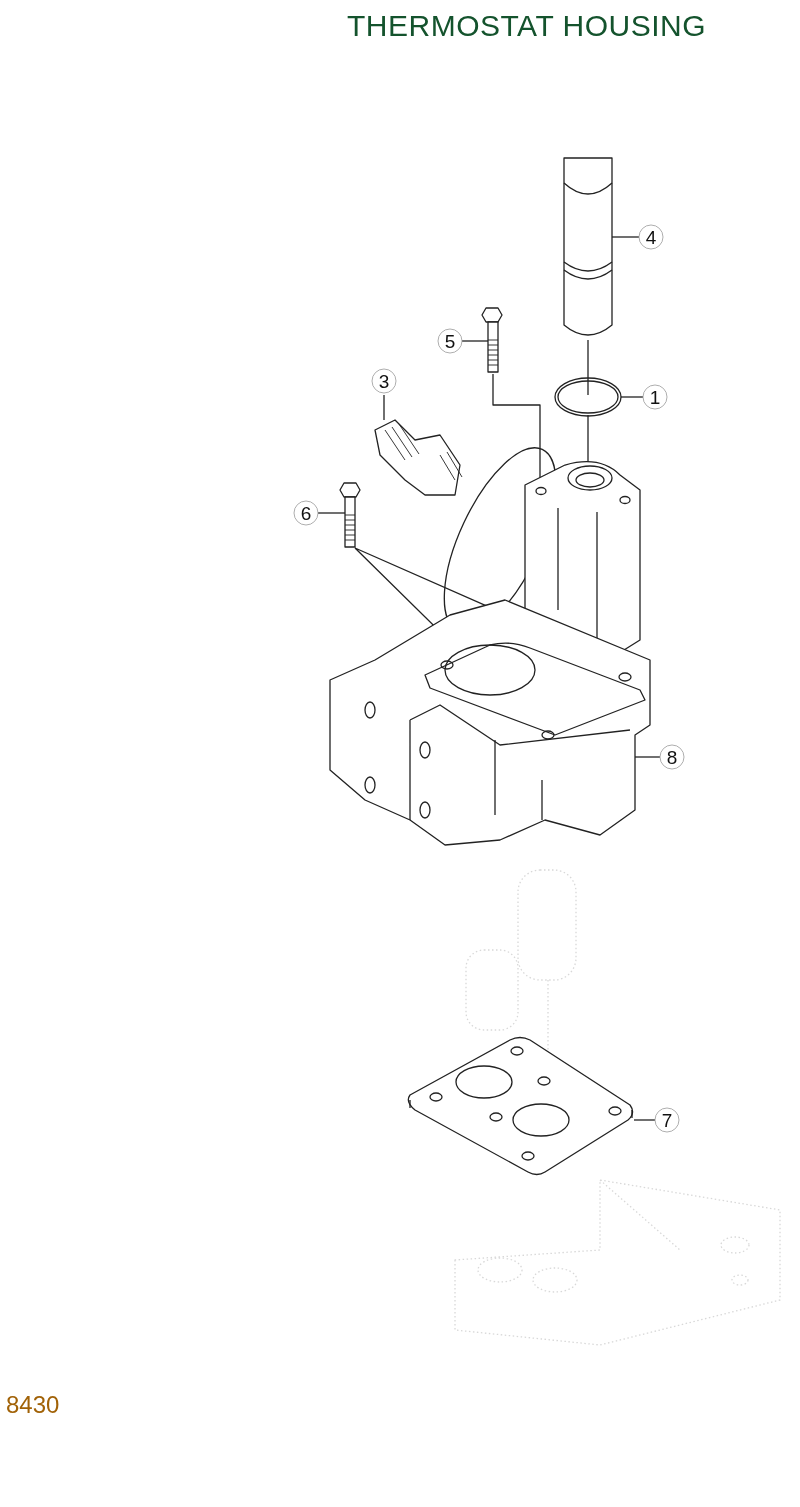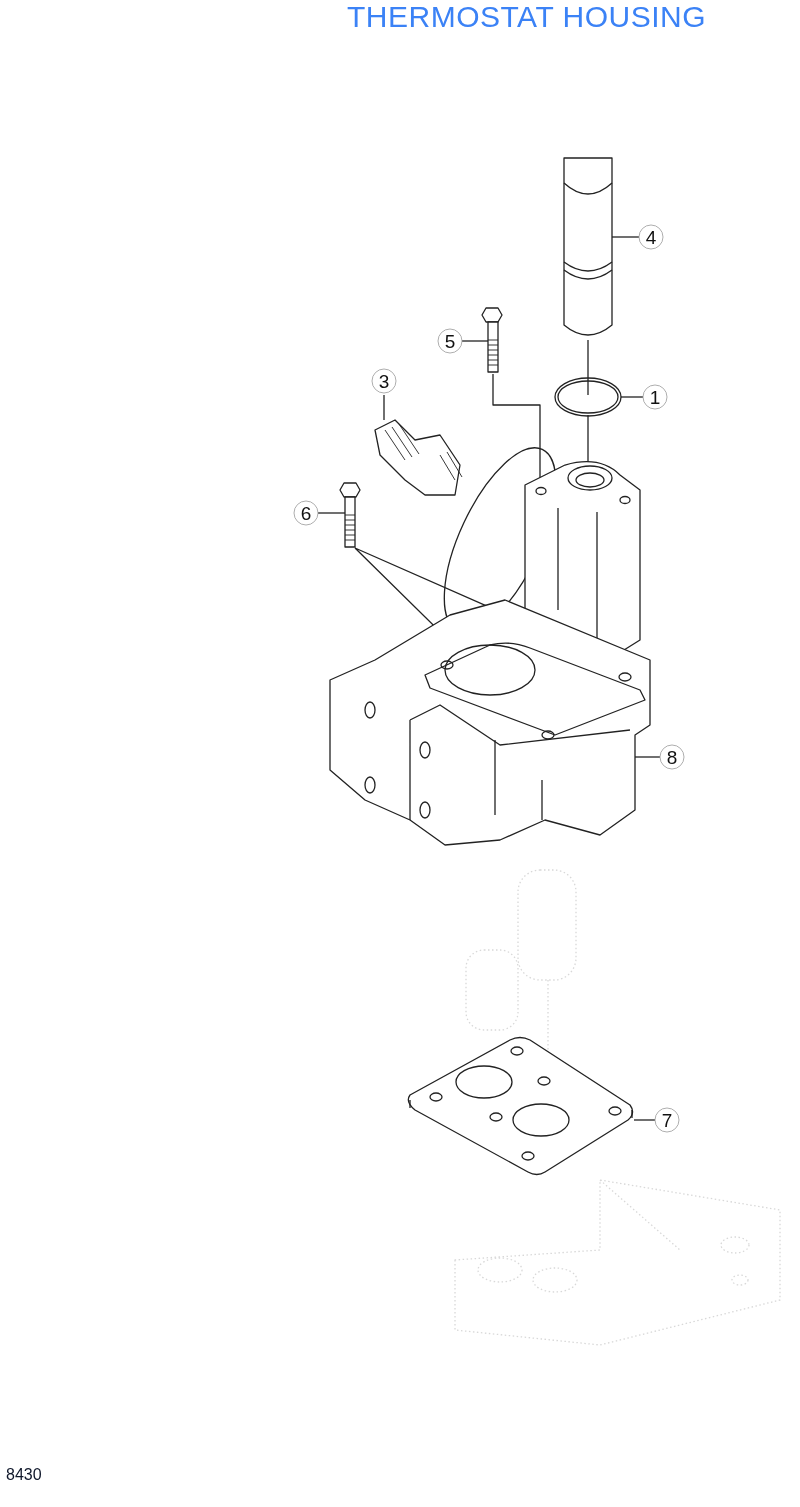--- a/index.html
+++ b/index.html
@@ -1,18 +1,18 @@
 <!DOCTYPE html>
 <html><head>
 <meta charset="utf-8">
 <style>
   html, body { margin: 0; padding: 0; background: #ffffff; }
   body { width: 800px; height: 1507px; position: relative; overflow: hidden; font-family: "Liberation Sans", sans-serif; }
-  .title { position: absolute; left: 347px; top: 0; font-size: 30px; color: #3b82f6; letter-spacing: 0.5px; white-space: nowrap; }
-  .page-code { position: absolute; left: 6px; top: 1466px; font-size: 16px; color: #0f172a; }
+  .title { position: absolute; left: 347px; top: 9px; font-size: 30px; color: #14532d; letter-spacing: 0.5px; white-space: nowrap; }
+  .page-code { position: absolute; left: 6px; top: 1391px; font-size: 24px; color: #a16207; }
   svg.drawing { position: absolute; left: 0; top: 0; }
   .callout text { font-family: "Liberation Sans", sans-serif; font-size: 19px; fill: #111; }
 </style>
 </head>
 <body>
 
 <div class="title">THERMOSTAT HOUSING</div>
 
 <svg class="drawing" width="800" height="1507" viewBox="0 0 800 1507" fill="none" stroke="#222" stroke-width="1.3" stroke-linejoin="round">
 

